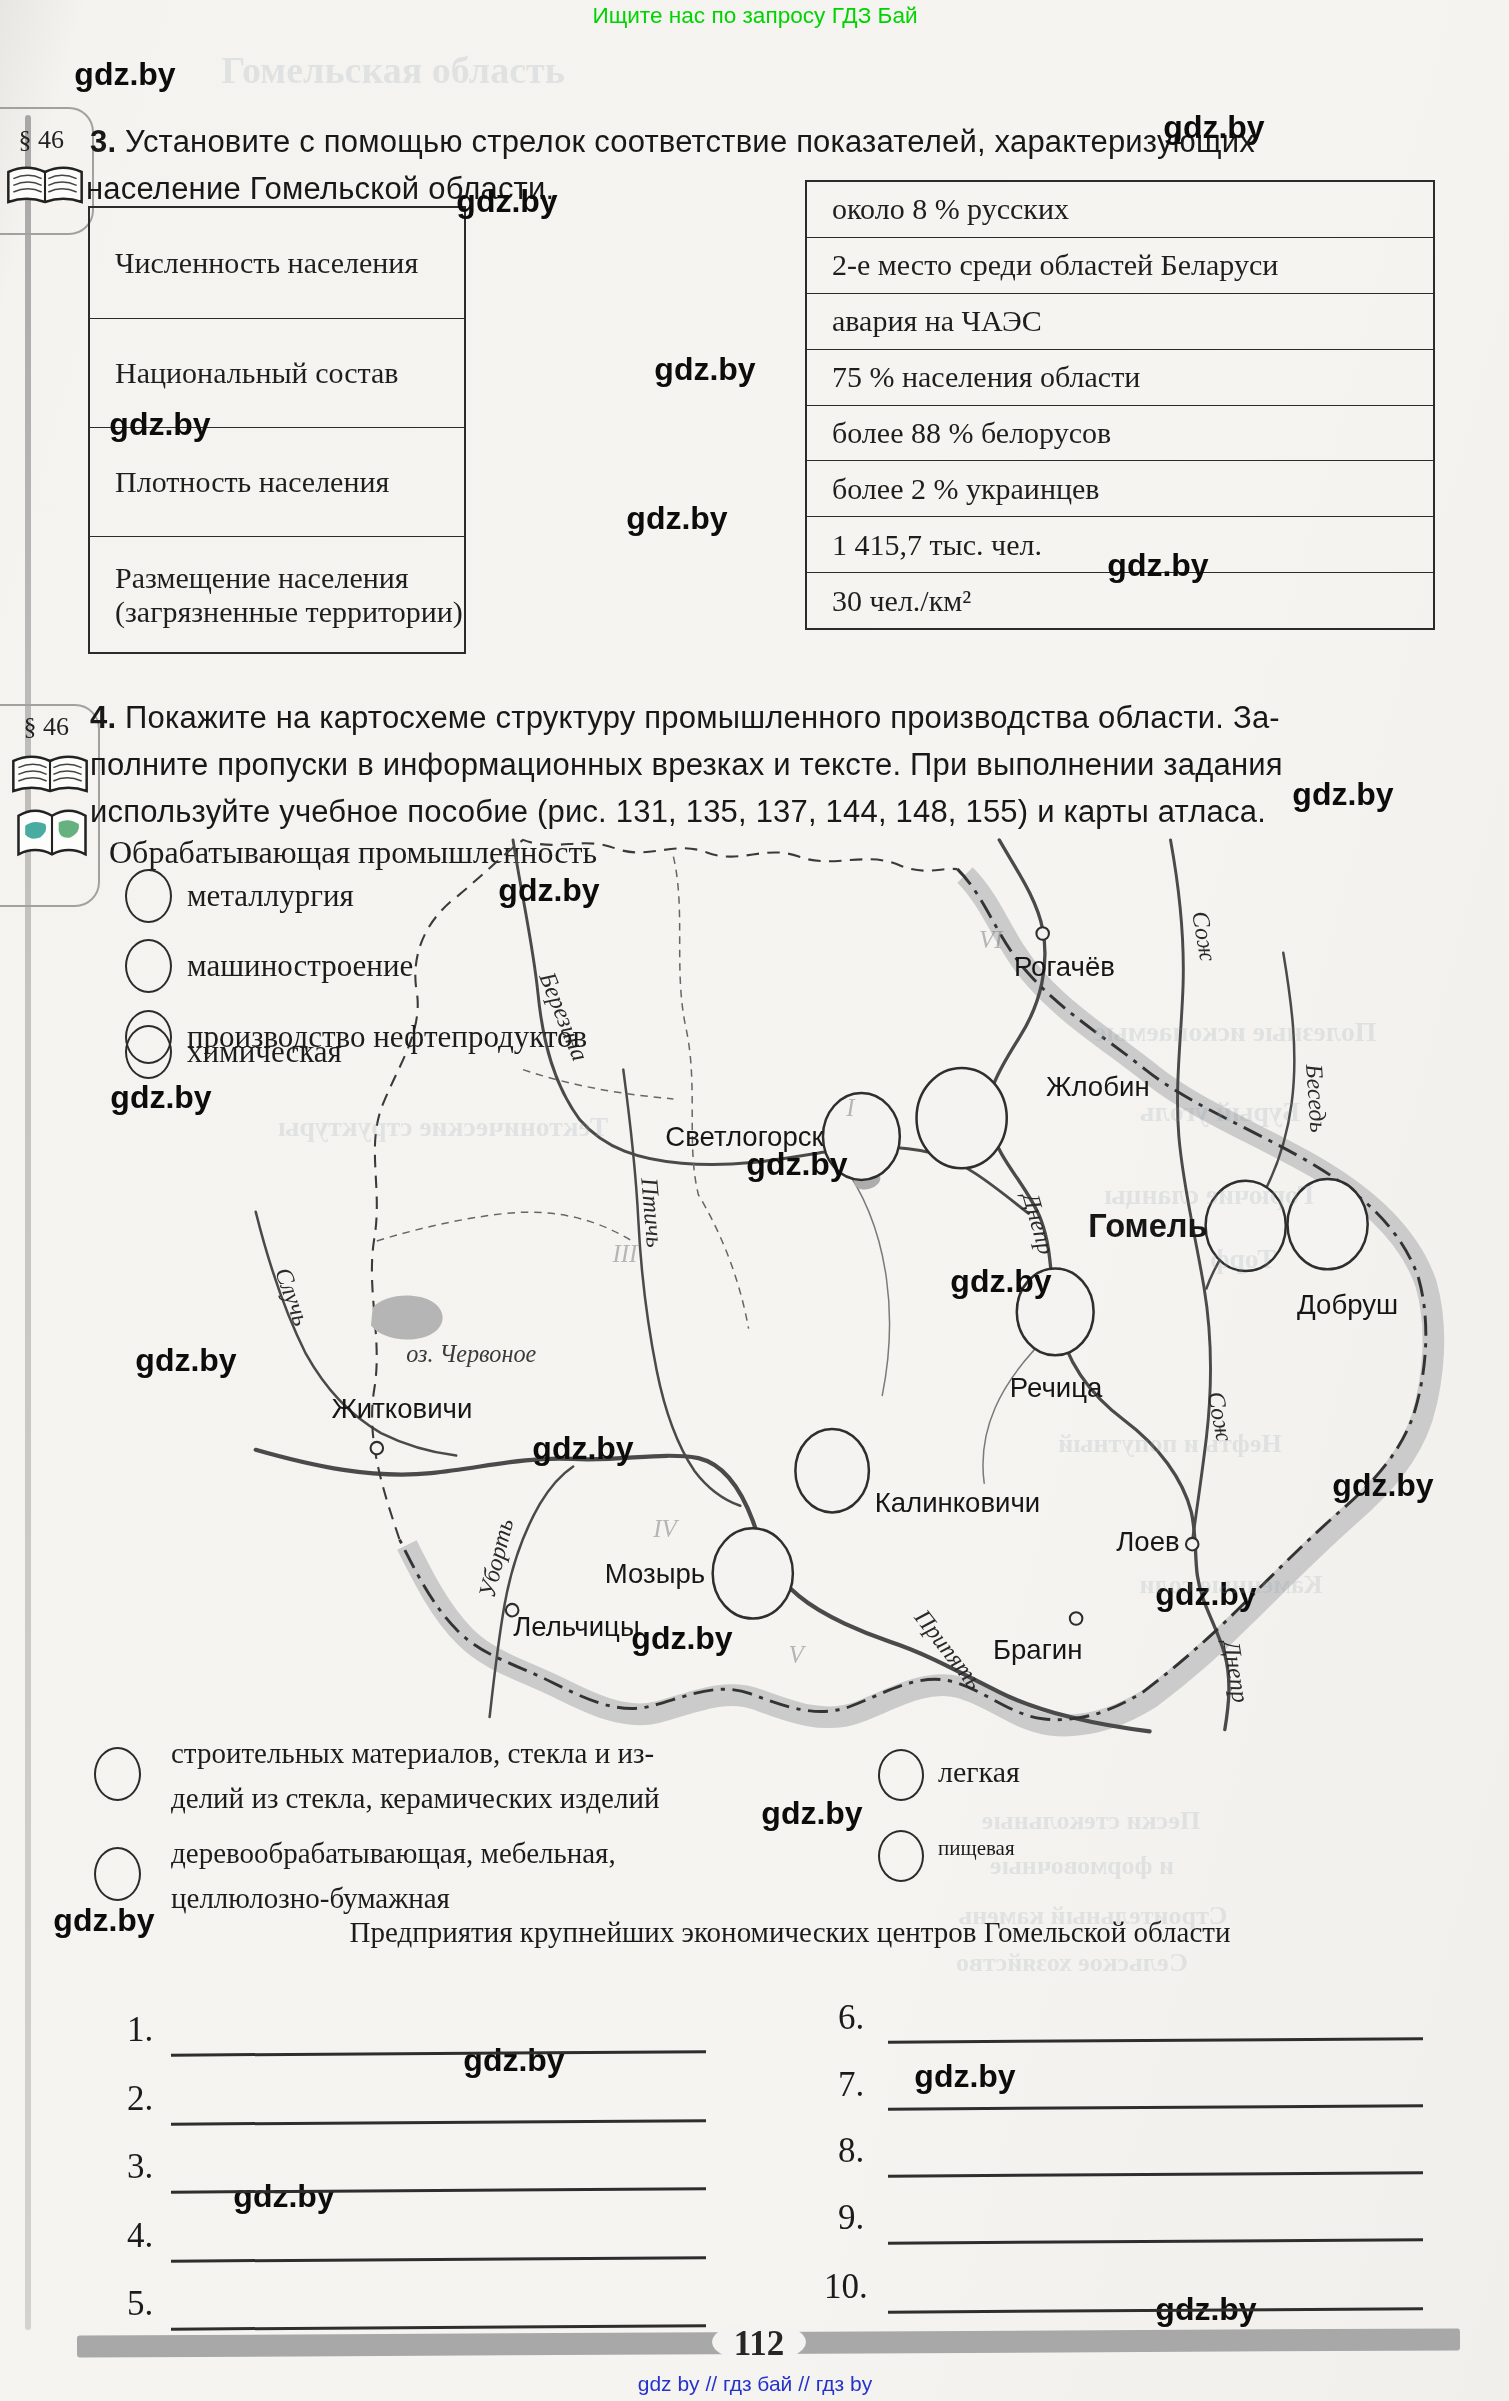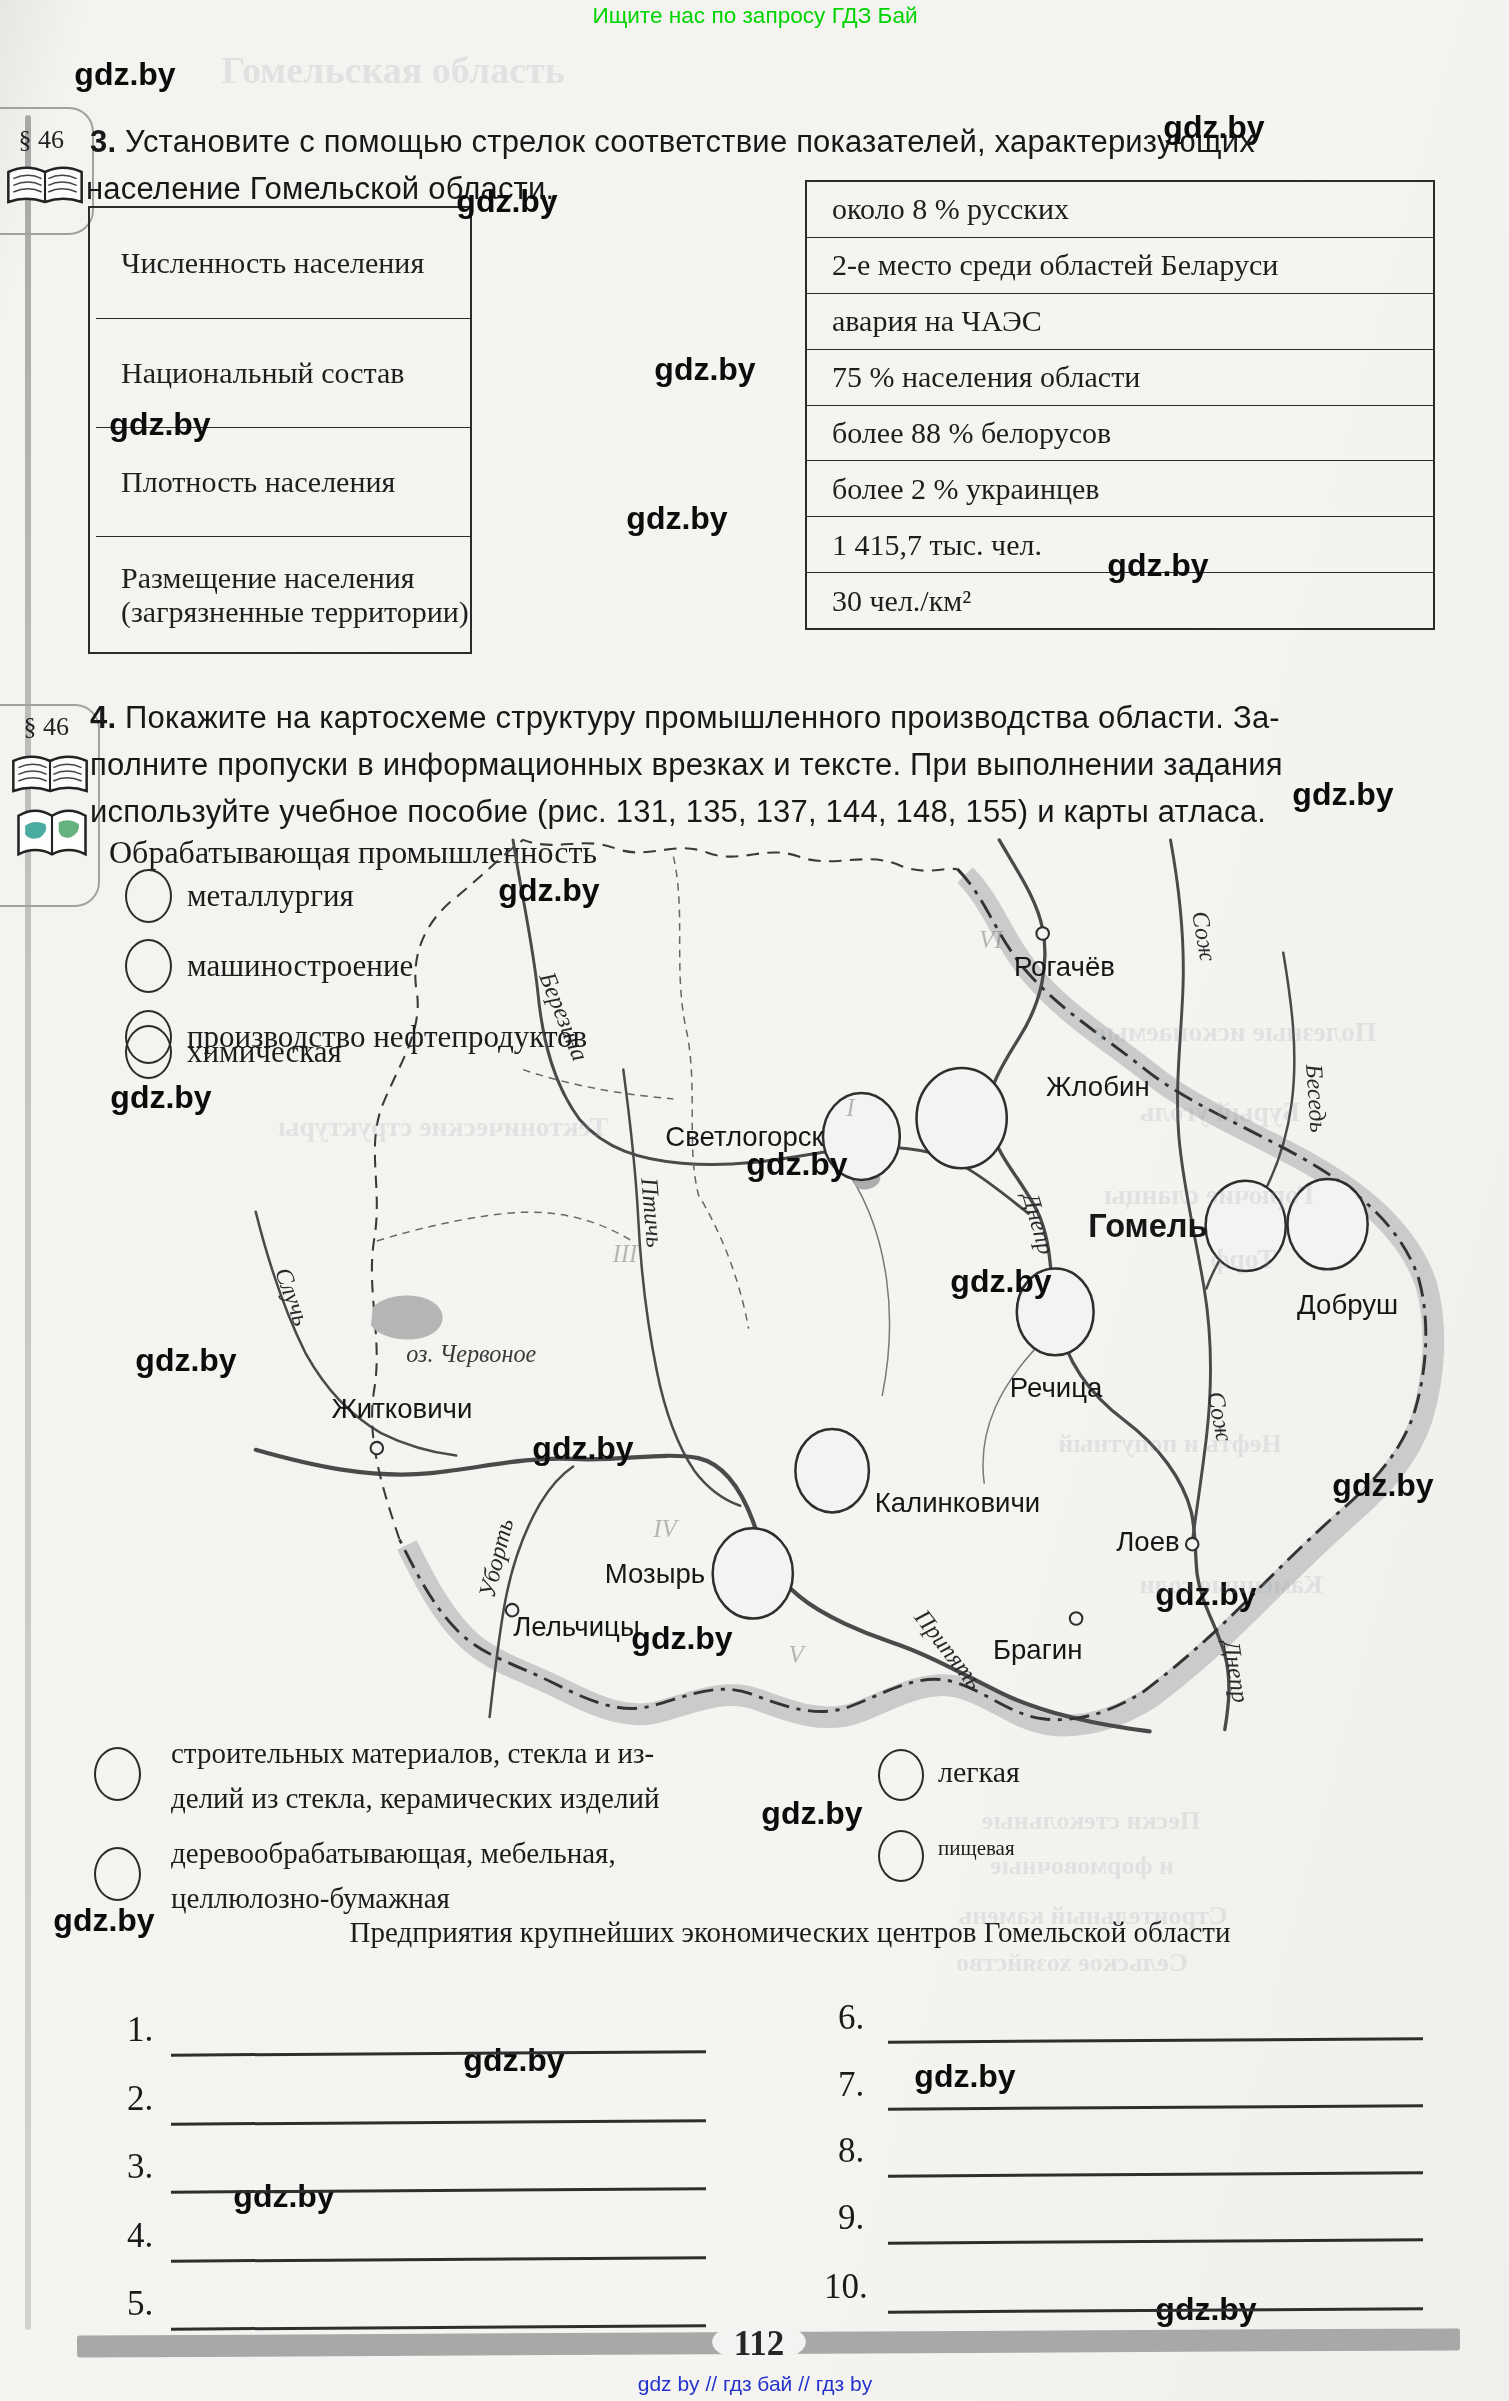--- a/index.html
+++ b/index.html
@@ -79,21 +79,21 @@
     <path d="M12,26 Q22,18 36,24 Q40,32 30,40 Q18,44 12,36 Z" fill="#2a9d8f" opacity=".85"></path>
     <path d="M52,22 Q64,16 76,24 Q78,34 66,40 Q54,42 52,32 Z" fill="#4ba36a" opacity=".85"></path>
   </svg>
 
   <div class="taskline" style="left:90px;top:124px;">
     <span class="tasknum">3.</span>
     <span>Установите с помощью стрелок соответствие показателей, характеризующих</span>
   </div>
   <div class="taskline" style="left:86px;top:171px;">население Гомельской области.</div>
 
-  <div class="tbl" id="tbl-left" style="left:88px;top:206px;width:374px;height:444px;padding-left:6px;">
+  <div class="tbl" id="tbl-left" style="left:88px;top:206px;width:374px;height:444px;">
       <div class="row" style="height: 111px;">Численность населения</div>
       <div class="row" style="height: 109px;">Национальный состав</div>
       <div class="row" style="height: 109px;">Плотность населения</div>
       <div class="row" style="height: 115px;">Размещение населения (загрязненные территории)</div>
     </div>
   <div class="tbl" id="tbl-right" style="left:805px;top:180px;width:626px;height:446px;">
       <div class="row" style="flex: 1 1 0px;">около 8 % русских</div>
       <div class="row" style="flex: 1 1 0px;">2-е место среди областей Беларуси</div>
       <div class="row" style="flex: 1 1 0px;">авария на ЧАЭС</div>
       <div class="row" style="flex: 1 1 0px;">75 % населения области</div>

